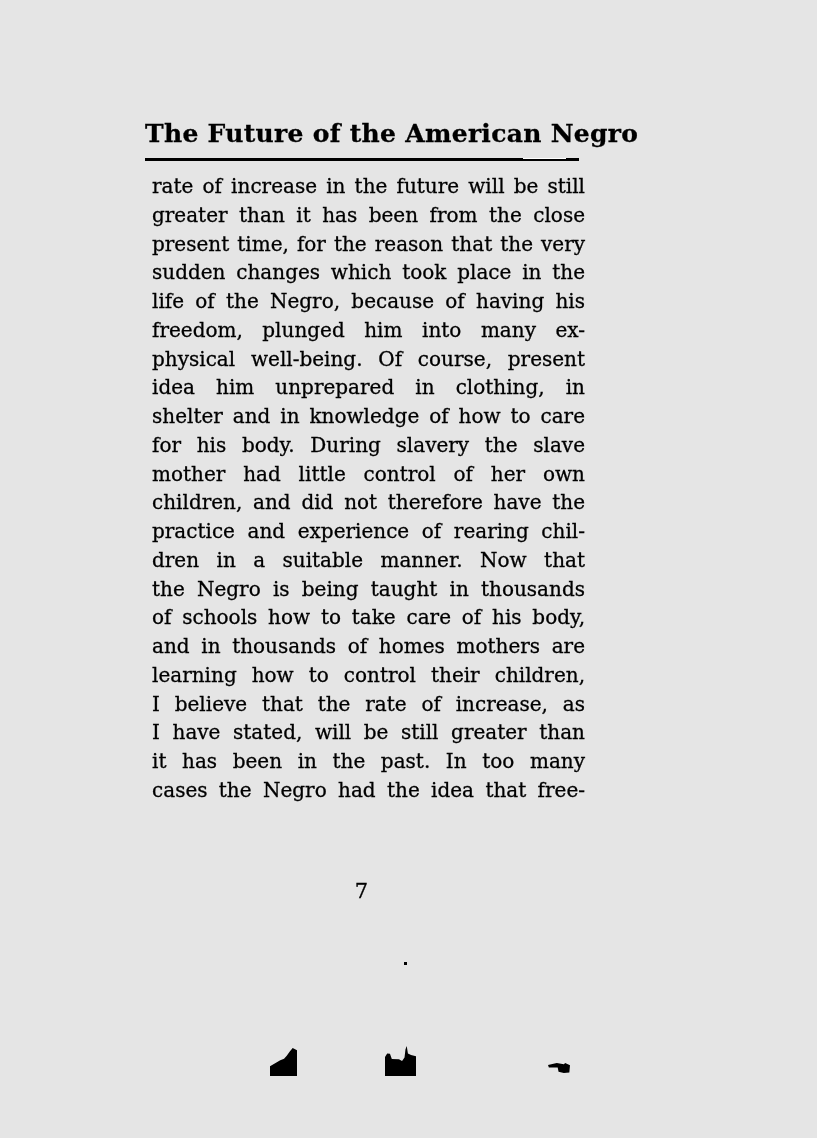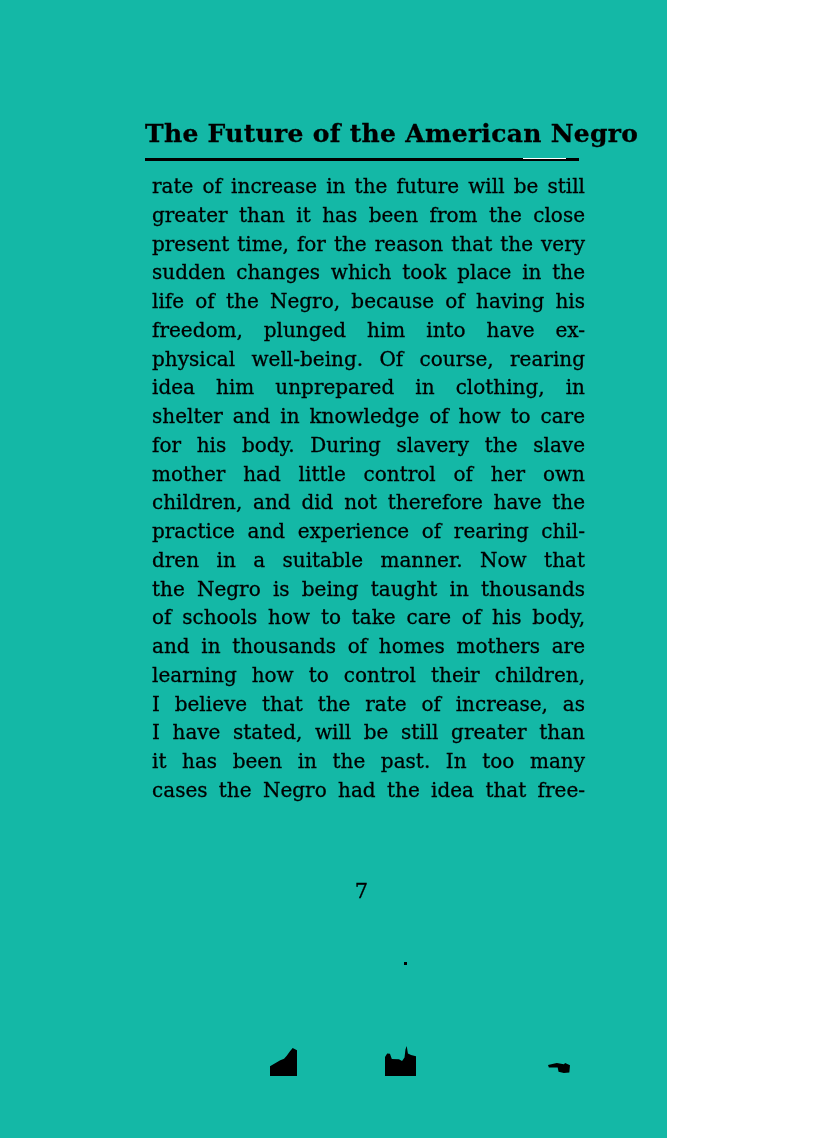--- a/index.html
+++ b/index.html
@@ -2,23 +2,23 @@
 <html><head>
 <meta charset="utf-8">
 <style>
   html, body {
     margin: 0;
     padding: 0;
     background: #ffffff;
   }
   .page {
     position: relative;
-    width: 667px;
+    width: 817px;
     height: 1138px;
-    background: #14b8a6;
+    background: #e5e5e5;
     overflow: hidden;
     font-family: "DejaVu Serif", "Liberation Serif", serif;
     color: #000000;
   }
   .content-column {
     position: absolute;
     left: 145px;
     top: 0;
     width: 433px;
   }
@@ -117,22 +117,22 @@
 <div class="page">
   <div class="content-column">
     <h1 class="running-header">The Future of the American Negro</h1>
     <div class="header-rule"></div>
     <div class="body-text">
         <div class="line">rate of increase in the future will be still</div>
         <div class="line">greater than it has been from the close</div>
         <div class="line">present time, for the reason that the very</div>
         <div class="line">sudden changes which took place in the</div>
         <div class="line">life of the Negro, because of having his</div>
-        <div class="line">freedom, plunged him into have ex-</div>
-        <div class="line">physical well-being. Of course, rearing</div>
+        <div class="line">freedom, plunged him into many ex-</div>
+        <div class="line">physical well-being. Of course, present</div>
         <div class="line">idea him unprepared in clothing, in</div>
         <div class="line">shelter and in knowledge of how to care</div>
         <div class="line">for his body. During slavery the slave</div>
         <div class="line">mother had little control of her own</div>
         <div class="line">children, and did not therefore have the</div>
         <div class="line">practice and experience of rearing chil-</div>
         <div class="line">dren in a suitable manner. Now that</div>
         <div class="line">the Negro is being taught in thousands</div>
         <div class="line">of schools how to take care of his body,</div>
         <div class="line">and in thousands of homes mothers are</div>

